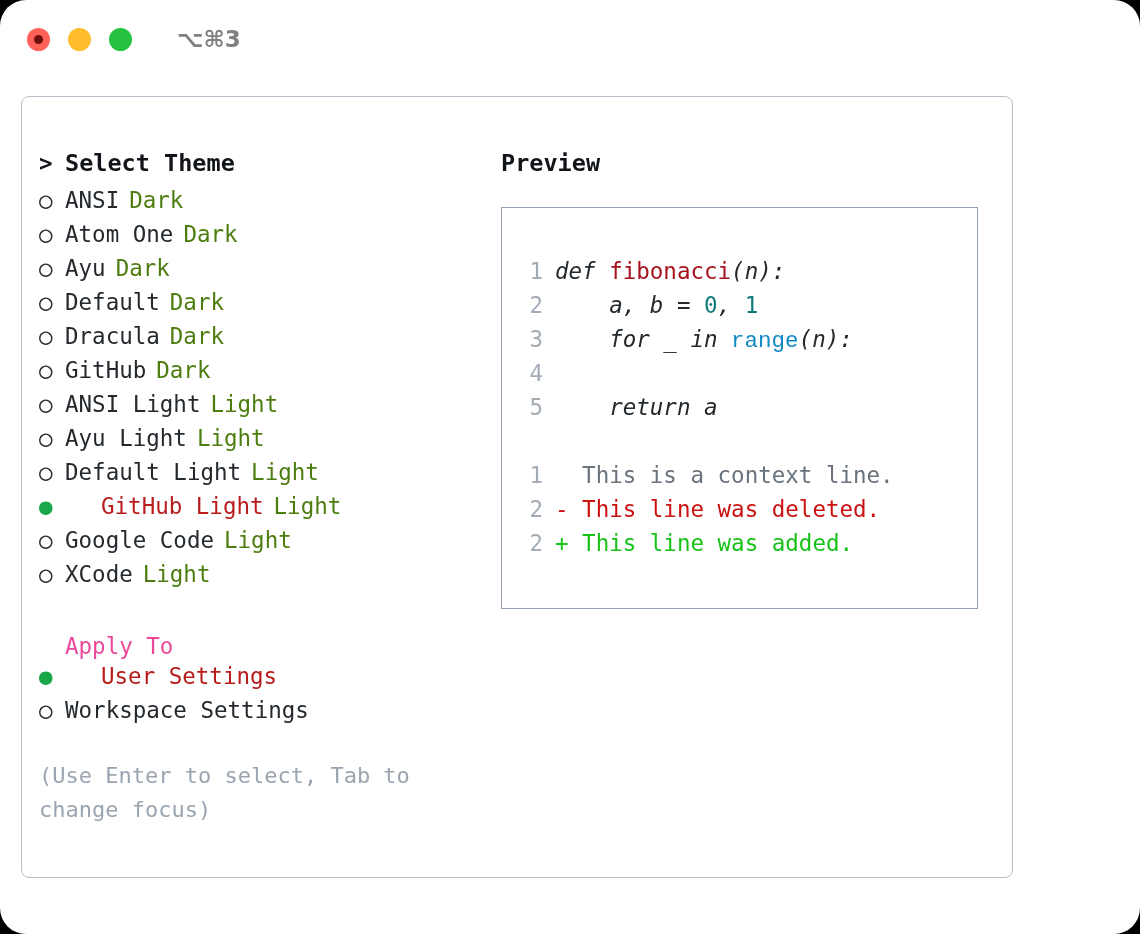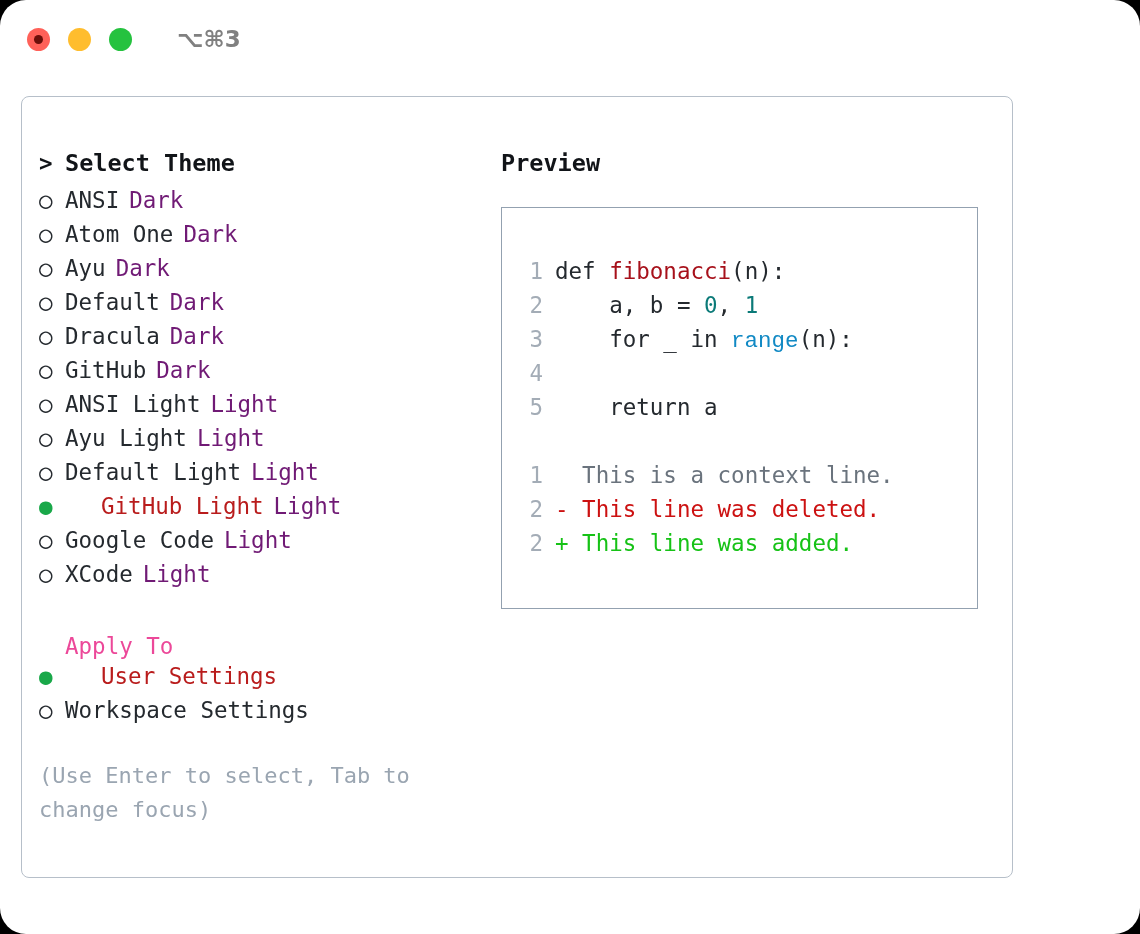--- a/index.html
+++ b/index.html
@@ -119,21 +119,21 @@
   .heading-row {
     font-weight: bold;
     font-size: 23.5px;
     color: #111418;
     height: 38px;
   }
   .heading-row .marker { font-weight: bold; color: #111418; }
   .label { color: #24292e; }
   .label.green { color: #b91c1c; margin-left: 36px; }
   .variant {
-    color: #701a75;
+    color: #4d7c0f;
     margin-left: 10px;
   }
 
   .section-gap { height: 34px; }
 
   .sub-heading {
     display: flex;
     align-items: center;
     height: 34px;
     font-size: 22.5px;
@@ -180,21 +180,21 @@
     padding-left: 15px;
   }
   .lineno {
     display: inline-block;
     width: 26px;
     flex: 0 0 26px;
     text-align: right;
     color: #a3acb6;
     margin-right: 12px;
   }
-  .code-text { color: #24292e; }
+  .code-text { color: #24292e; font-style: italic; }
   .tok-fn   { color: #a7111b; }
   .tok-num  { color: #0b7a78; }
   .tok-call { color: #1189c4; font-family: Liberation Mono, monospace; }
   .blank-line { height: 34px; }
   .diff-ctx { color: #6a737d; }
   .diff-del { color: #cc1111; }
   .diff-add { color: #16c216; }
 </style>
 </head>
 <body>

